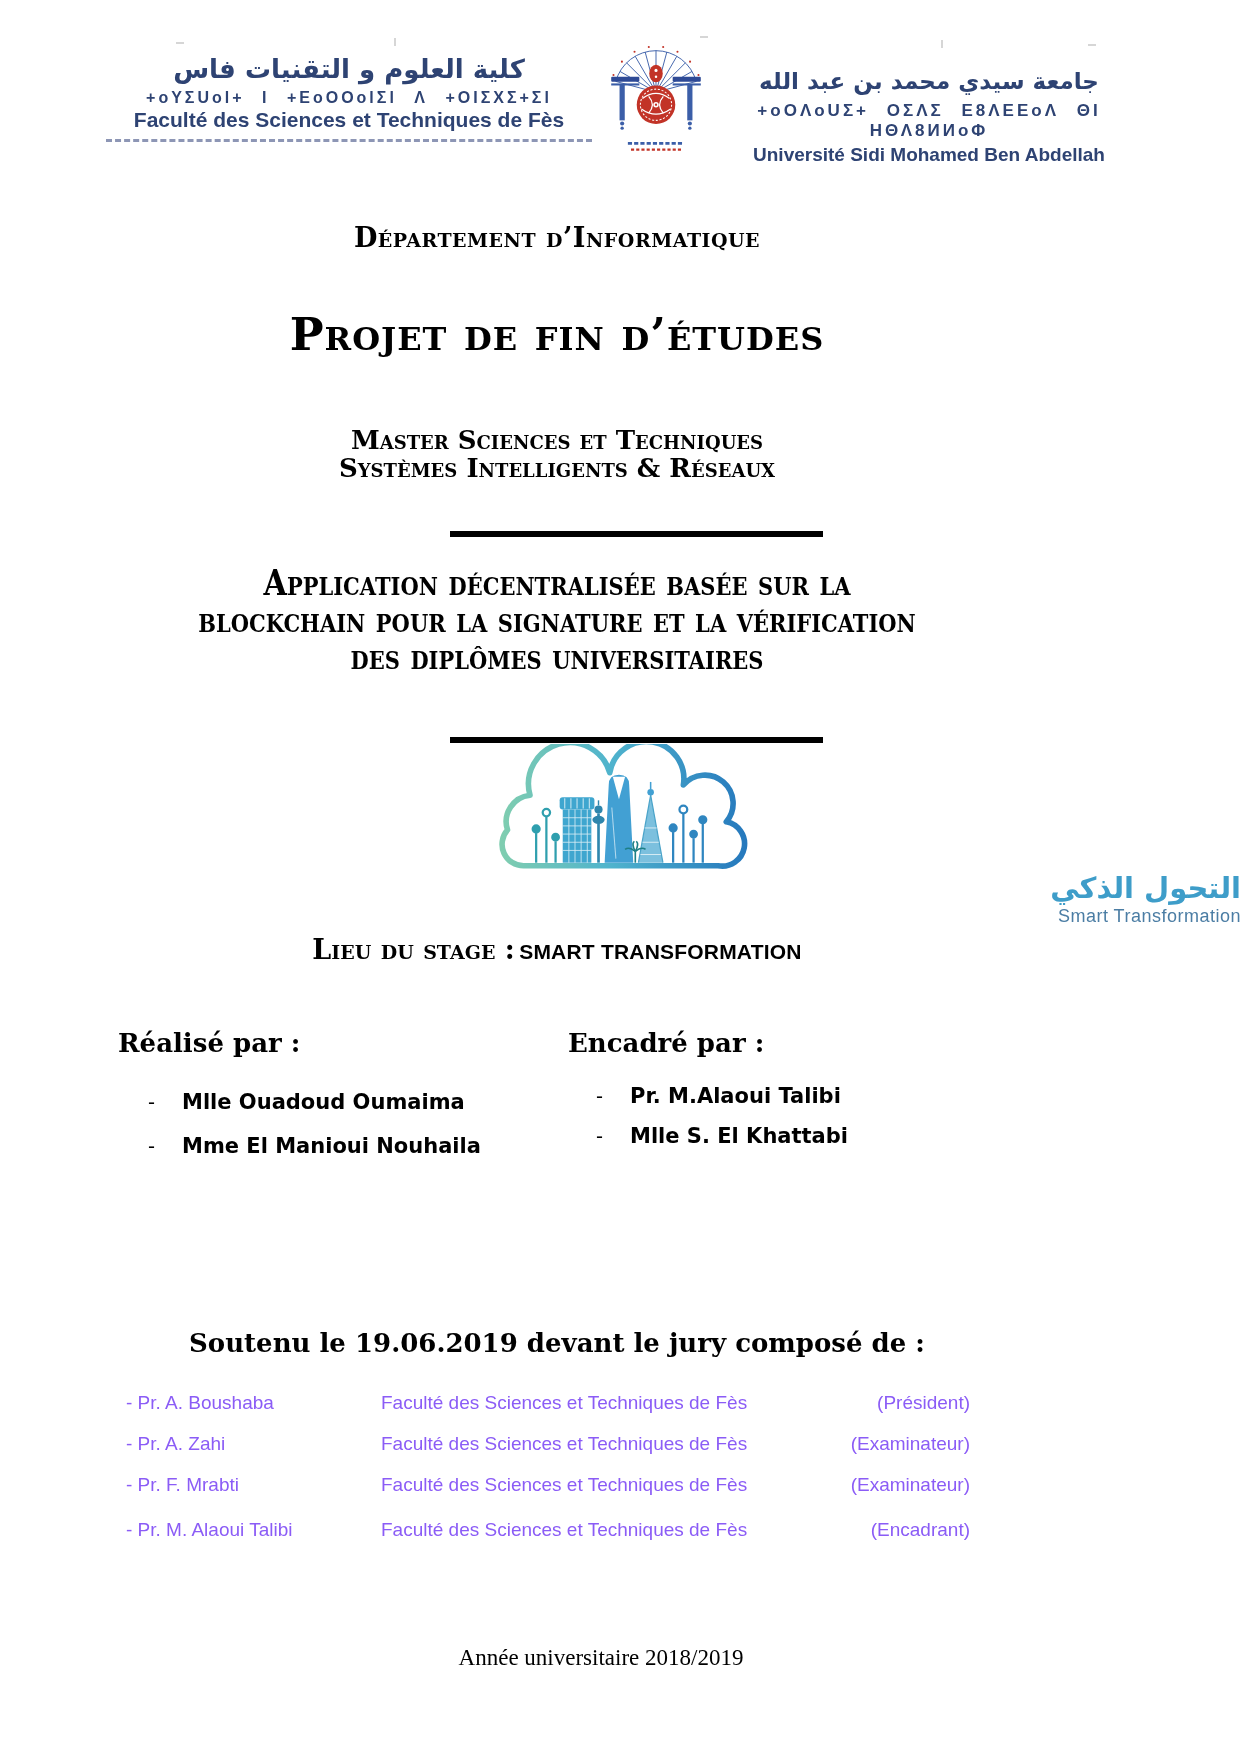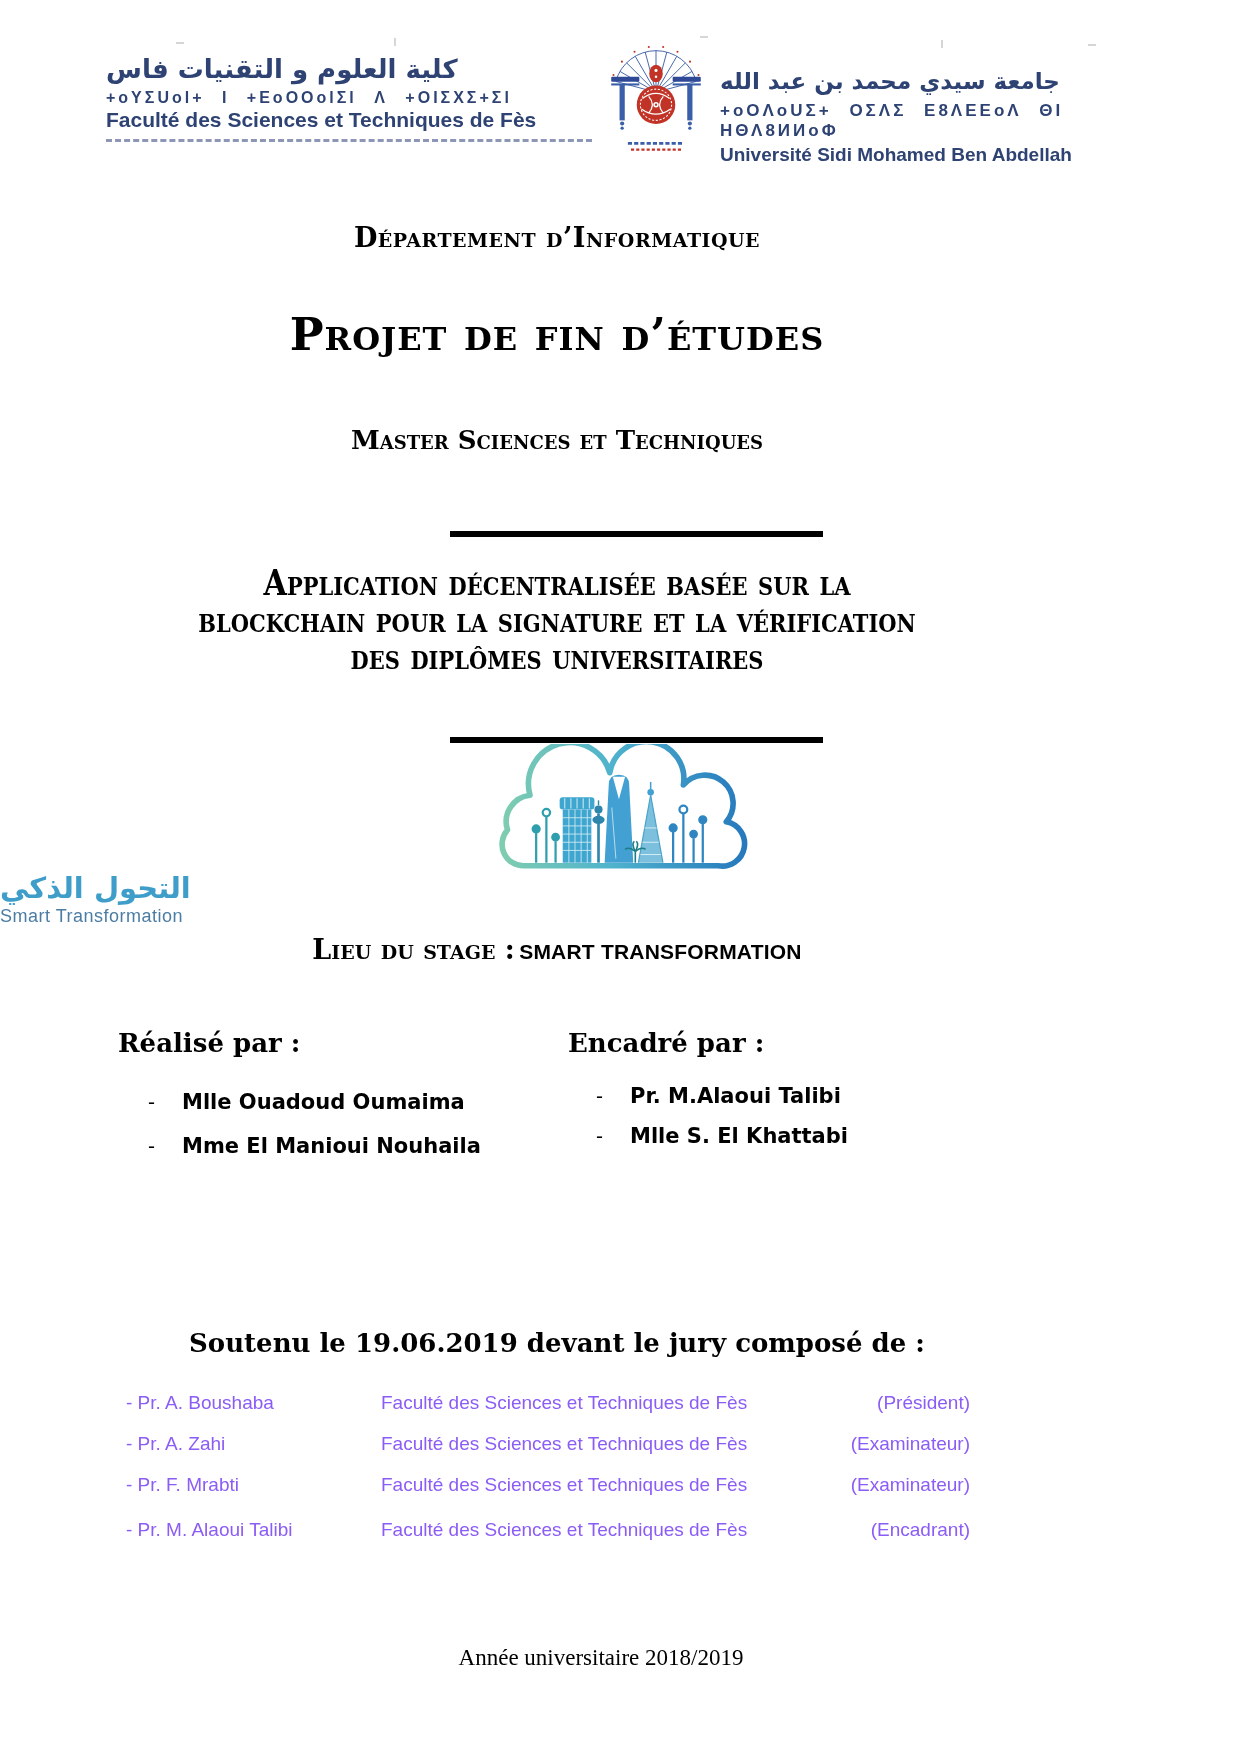--- a/index.html
+++ b/index.html
@@ -10,21 +10,21 @@
   .tick{position:absolute;background:#d6d6d6;}
   .t1{left:176px;top:42px;width:8px;height:2px;}
   .t2{left:394px;top:38px;width:2px;height:8px;}
   .t3{left:700px;top:36px;width:8px;height:2px;}
   .t4{left:941px;top:40px;width:2px;height:8px;}
   .t5{left:1088px;top:44px;width:8px;height:2px;}
 
   
   .letterhead{position:absolute;top:36px;left:106px;width:1032px;display:flex;
               justify-content:space-between;align-items:flex-start;color:#2e4373;}
-  .inst{text-align:left;}
+  .inst{text-align:center;}
   .faculty-block{width:486px;padding-top:16px;}
   .university-block{width:418px;padding-top:30px;}
   .ar-line{font-family:"DejaVu Sans",sans-serif;font-weight:bold;direction:rtl;}
   .faculty-block .ar-line{font-size:26px;line-height:34px;}
   .university-block .ar-line{font-size:23px;line-height:30px;}
   .tif-line{font-weight:bold;letter-spacing:3px;word-spacing:10px;margin-top:3px;}
   .faculty-block .tif-line{font-size:16px;}
   .university-block .tif-line{font-size:17px;margin-top:5px;}
   .fr-line{font-weight:bold;}
   .faculty-block .fr-line{font-size:21px;margin-top:1px;}
@@ -40,21 +40,21 @@
   .doctype{top:308px;font-size:45px;letter-spacing:1px;}
   .program{top:426px;font-size:26px;line-height:28px;}
 
   .divider{position:absolute;left:450px;width:373px;height:6px;background:#000;}
   .d1{top:531px;}
   .d2{top:737px;}
 
   .main-title{top:564px;font-family:"DejaVu Serif",serif;font-variant:small-caps;
               font-weight:bold;font-size:36px;line-height:37px;transform:scaleX(.84);}
 
-  .smart-logo{position:absolute;top:744px;left:0;width:1241px;text-align:left;}
+  .smart-logo{position:absolute;top:744px;left:0;width:1241px;text-align:right;}
   .smart-logo svg{display:block;margin:0 auto;}
   .logo-ar{font-family:"DejaVu Sans",sans-serif;font-weight:bold;font-size:29px;
            line-height:34px;color:#3e9dc9;direction:rtl;}
   .logo-en{font-size:18px;color:#4b7da4;letter-spacing:.5px;margin-top:1px;}
 
   .stage{top:934px;}
   .stage-label{font-family:"DejaVu Serif",serif;font-variant:small-caps;font-weight:bold;font-size:27px;}
   .stage-value{font-size:21px;font-weight:bold;letter-spacing:.2px;}
 
   .credits-col{position:absolute;}
@@ -160,20 +160,21 @@
       <div class="tif-line">+oOΛoUΣ+ OΣΛΣ E8ΛEEoΛ ΘI ΗΘΛ8ИИoΦ</div>
       <div class="fr-line">Université Sidi Mohamed Ben Abdellah</div>
     </div>
   </header>
 
   <div class="centered serif-sc doctype">Projet de fin d’études</div>
   <div class="centered serif-sc dept">Département d’Informatique</div>
 
   <div class="centered serif-sc program">
     <div>Master Sciences et Techniques</div>
+    <div>Systèmes Intelligents &amp; Réseaux</div>
   </div>
 
   <div class="divider d1"></div>
 
   <div class="centered main-title">
     <div>Application décentralisée basée sur la</div>
     <div>blockchain pour la signature et la vérification</div>
     <div>des diplômes universitaires</div>
   </div>
 

